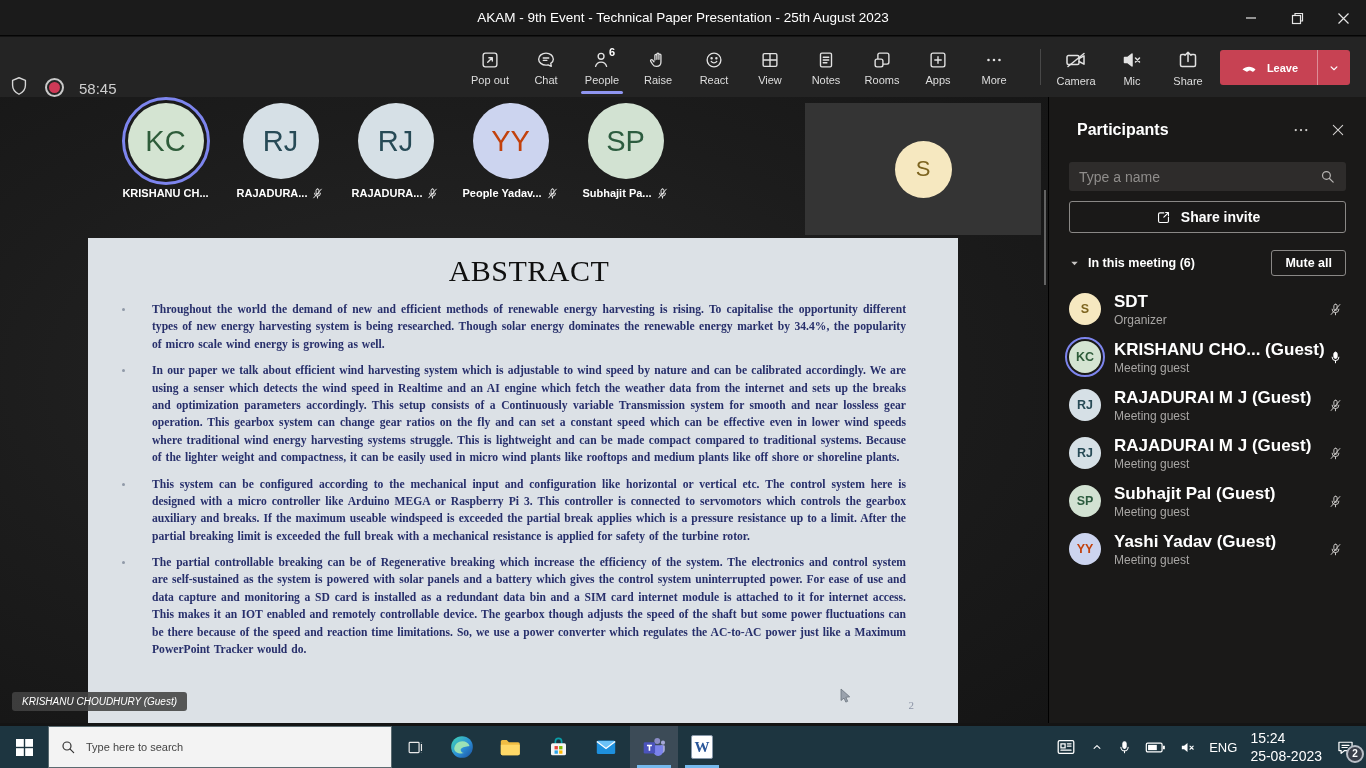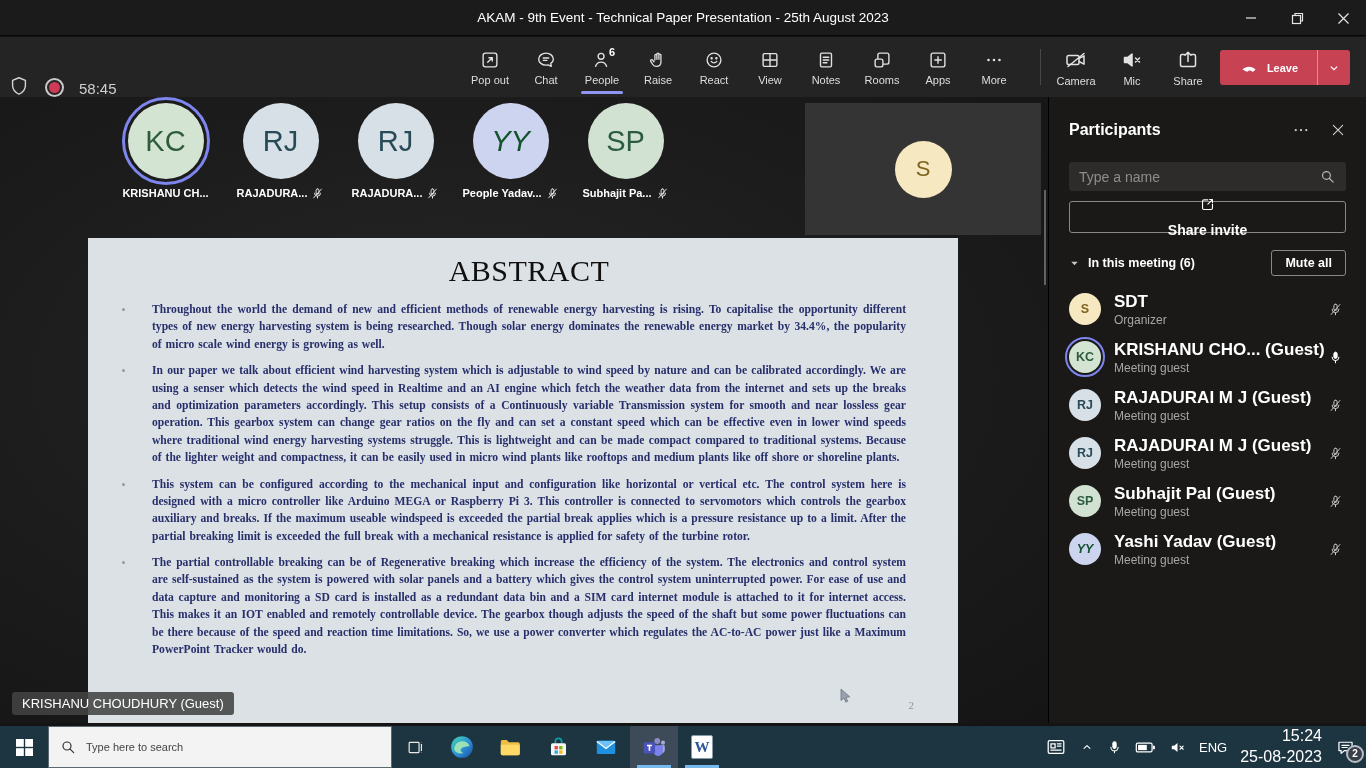--- a/index.html
+++ b/index.html
@@ -41,55 +41,55 @@
   .tiles-row { position:absolute; left:108px; top:6px; display:flex; }
   .tile { width:115px; display:flex; flex-direction:column; align-items:center; }
   .avatar-lg { width:76px; height:76px; border-radius:50%; display:flex; align-items:center; justify-content:center;
                font-size:29px; font-weight:500; }
   .speak-ring { outline:3px solid #7d85ee; outline-offset:3px; }
   .tile-label-row { margin-top:6px; display:flex; align-items:center; gap:4px; color:#fff; height:16px; }
   .tile-label { font-size:11px; font-weight:600; max-width:92px; white-space:nowrap; overflow:hidden; color:#fff; }
   .tile-mic { color:#e8e8e8; }
   .av-green { background:#d4e4d2; color:#2e5c3a; }
   .av-steel { background:#d6e0e6; color:#274a56; }
-  .av-lav   { background:#ccd4ef; color:#14532d;font-style:italic; }
+  .av-lav   { background:#ccd4ef; color:#c2410c; }
   .av-mint  { background:#d2e2d2; color:#2c5c3f; }
   .av-cream { background:#f6e8c0; color:#7d641f; }
   .side-tile { position:absolute; left:805px; top:6px; width:236px; height:132px; background:#343434;
                display:flex; align-items:center; justify-content:center; }
   .avatar-md { width:57px; height:57px; border-radius:50%; display:flex; align-items:center; justify-content:center;
                font-size:22px; font-weight:500; }
   .stage-scrollbar { position:absolute; left:1044px; top:93px; width:2px; height:95px; background:#a0a0a0; opacity:.55; }
 
   
   .document { position:absolute; left:88px; top:141px; width:870px; height:485px; background:#dce1e6;
               padding:10px 52px 0 64px; overflow:hidden; }
   .doc-heading { font-family:"Liberation Serif", serif; font-size:30px; font-weight:400; color:#101010;
                  text-align:center; margin:6px 0 13px; letter-spacing:.5px; }
   .doc-para { position:relative; font-family:"Liberation Serif", serif; font-weight:700; font-size:11.6px;
               line-height:1.5; color:#272f6b; text-align:justify; margin-bottom:9px; word-spacing:1px; }
   .doc-para::before { content:""; position:absolute; left:-30px; top:7px; width:3px; height:3px; border-radius:50%; background:#9099a8; }
   .page-num { position:absolute; right:44px; bottom:12px; font-family:"Liberation Serif", serif; font-size:11px; color:#8c94a6; }
   .cursor-arrow { position:absolute; left:752px; top:450px; }
   .presenter-label { position:absolute; left:12px; top:595px; background:rgba(66,66,66,.88); color:#fff;
-                     font-size:13px; padding:4px 10px; border-radius:3px; }
+                     font-size:10px; padding:4px 10px; border-radius:3px;font-style:italic; }
 
   
   .panel { position:absolute; left:1048px; top:97px; width:318px; height:626px; background:#1a1918;
            border-left:1px solid #000; padding:0 20px; }
-  .panel-header { margin-top:24px; display:flex; align-items:center; }
+  .panel-header { margin-top:24px; display:flex; align-items:center;margin-left:8px; }
   .panel-title { font-size:16px; font-weight:700; color:#fff; flex:1; }
   .panel-hicons { display:flex; gap:20px; color:#d2d0ce; align-items:center; }
   .panel-search { margin-top:23px; height:29px; background:#2e2c2b; border-radius:3px; display:flex; align-items:center; padding:0 10px; }
   .panel-search input { flex:1; background:transparent; border:0; outline:0; color:#d6d4d2; font-size:14px; font-family:inherit; }
   .panel-search input::placeholder { color:#8f8d8b; }
   .search-ic { color:#b8b6b4; }
   .invite-btn { margin-top:10px; width:100%; height:32px; border:1px solid #8a8886; border-radius:3px; background:transparent;
                 display:flex; align-items:center; justify-content:center; gap:9px; color:#fff; font-size:14px; font-weight:600;
-                font-family:inherit;flex-direction:column; }
+                font-family:inherit; }
   .section-row { margin-top:17px; display:flex; align-items:center; }
   .section-chevron { color:#c8c6c4; }
   .section-label { color:#fff; font-size:12.5px; font-weight:700; margin-left:8px; flex:1; }
   .muteall-btn { border:1px solid #8a8886; border-radius:3px; background:transparent; color:#fff; font-size:12.5px;
                  font-weight:700; padding:5px 13px; font-family:inherit; }
   .p-list { margin-top:9px; }
   .p-row { height:48px; display:flex; align-items:center; }
   .avatar-sm { width:32px; height:32px; border-radius:50%; display:flex; align-items:center; justify-content:center;
                font-size:12.5px; font-weight:600; flex:none; }
   .kc-ring { outline:2px solid #7d85ee; outline-offset:2px; }
@@ -109,21 +109,21 @@
   .tb-search-ic { color:#333; }
   .tv-btn { width:46px; display:flex; align-items:center; justify-content:center; color:#eaeaea; }
   .app-btn { width:48px; position:relative; display:flex; align-items:center; justify-content:center; }
   .app-btn.open::after { content:""; position:absolute; bottom:0; left:7px; right:7px; height:3px; background:#76b9ed; }
   .app-btn.active { background:#3c4b57; }
   .word-ic { width:22px; height:24px; background:#fff; border:1px solid #8899aa; border-radius:2px;
              display:flex; align-items:center; justify-content:center; font-family:"Liberation Serif", serif;
              font-weight:700; font-size:15px; color:#2a5699; }
   .tray { margin-left:auto; display:flex; align-items:center; color:#fff; gap:13px; padding-right:10px; }
   .tray-lang { font-size:13px; }
-  .tray-clock { text-align:right; font-size:16px; line-height:1.3; }
+  .tray-clock { text-align:left; font-size:14px; line-height:1.3; }
   .tray-notif { position:relative; }
   .notif-badge { position:absolute; right:-8px; bottom:-5px; width:18px; height:18px; border-radius:50%;
                  background:#3a3f4a; border:2px solid #b9bec6; color:#fff; font-size:10px; font-weight:700;
                  display:flex; align-items:center; justify-content:center; }
 </style>
 </head>
 <body>
 
 <div class="titlebar">
   <span class="title-text">AKAM - 9th Event - Technical Paper Presentation - 25th August 2023</span>

